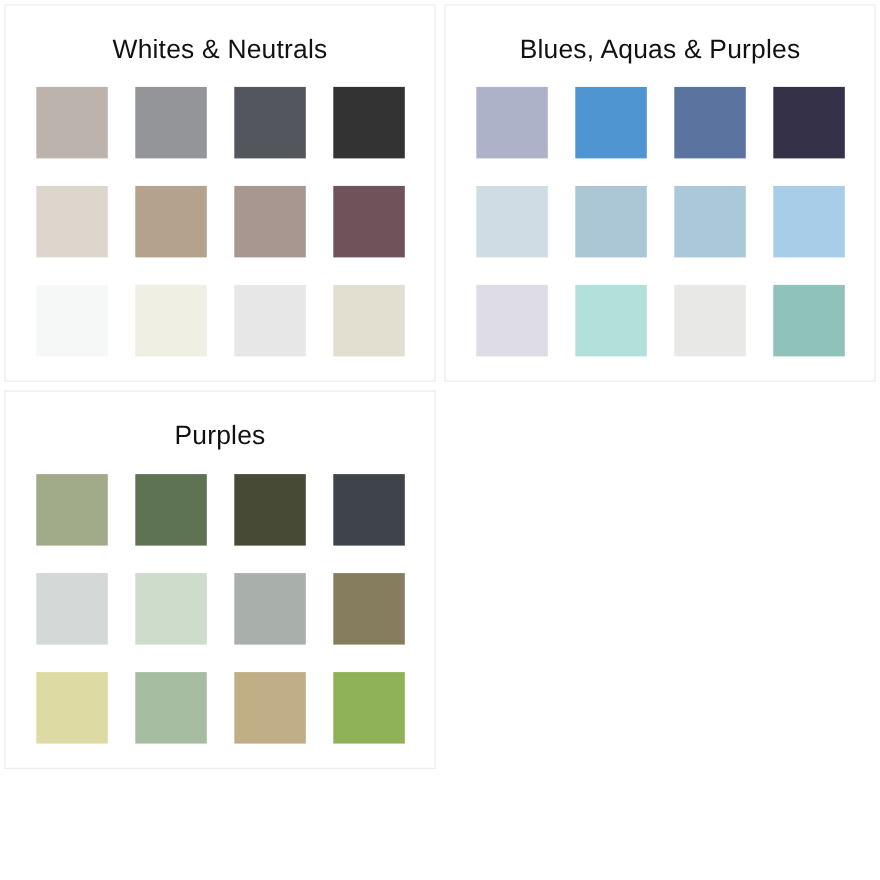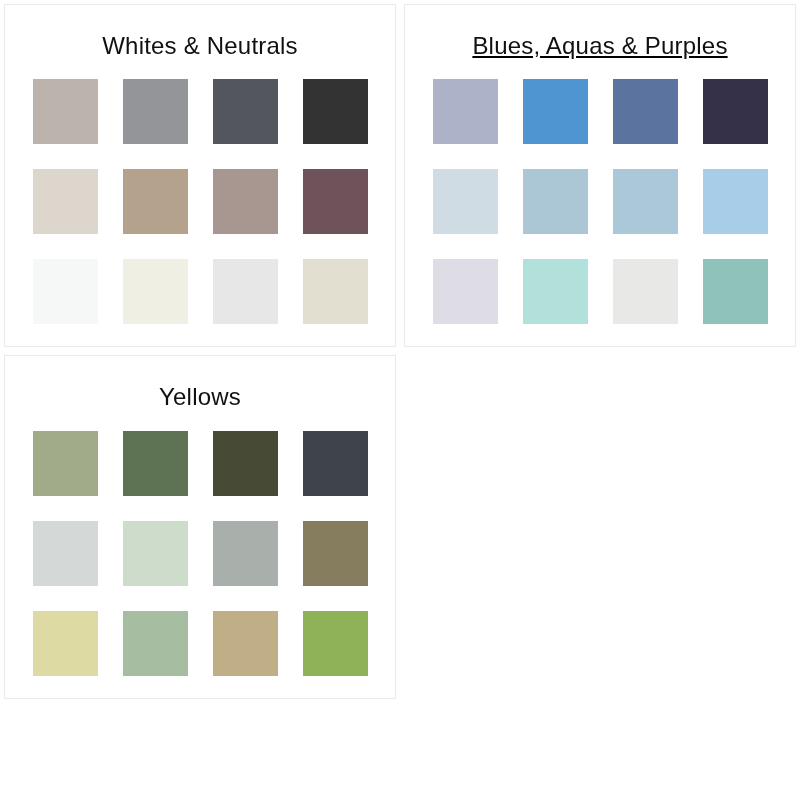--- a/index.html
+++ b/index.html
@@ -74,40 +74,40 @@
       <div class="swatch" title="#a89790" style="background-color: rgb(168, 151, 144);"></div>
       <div class="swatch" title="#6e545a" style="background-color: rgb(110, 84, 90);"></div>
       <div class="swatch" title="#f6f8f7" style="background-color: rgb(246, 248, 247);"></div>
       <div class="swatch" title="#f0efe3" style="background-color: rgb(240, 239, 227);"></div>
       <div class="swatch" title="#e8e7e7" style="background-color: rgb(232, 231, 231);"></div>
       <div class="swatch" title="#e2dfd1" style="background-color: rgb(226, 223, 209);"></div>
     </div>
   </section>
 
 
-  <section class="panel" style="border-color: rgb(233, 233, 233); text-decoration: underline;">
+  <section class="panel" style="border-color: rgb(233, 233, 233);">
     <h2 class="panel-title" style="color: rgb(17, 17, 17);">Blues, Aquas &amp; Purples</h2>
     <div class="swatch-grid">
       <div class="swatch" title="#aeb2c9" style="background-color: rgb(174, 178, 201);"></div>
       <div class="swatch" title="#4f95d1" style="background-color: rgb(79, 149, 209);"></div>
       <div class="swatch" title="#5a749f" style="background-color: rgb(90, 116, 159);"></div>
       <div class="swatch" title="#343148" style="background-color: rgb(52, 49, 72);"></div>
       <div class="swatch" title="#cfdce4" style="background-color: rgb(207, 220, 228);"></div>
       <div class="swatch" title="#abc6d5" style="background-color: rgb(171, 198, 213);"></div>
       <div class="swatch" title="#aac8d8" style="background-color: rgb(170, 200, 216);"></div>
       <div class="swatch" title="#a7cde9" style="background-color: rgb(167, 205, 233);"></div>
       <div class="swatch" title="#dedce5" style="background-color: rgb(222, 220, 229);"></div>
       <div class="swatch" title="#b2e0da" style="background-color: rgb(178, 224, 218);"></div>
       <div class="swatch" title="#e8e8e6" style="background-color: rgb(232, 232, 230);"></div>
       <div class="swatch" title="#8fc2b8" style="background-color: rgb(143, 194, 184);"></div>
     </div>
   </section>
 
   <section class="panel" style="border-color: rgb(233, 233, 233);">
-    <h2 class="panel-title" style="color: rgb(17, 17, 17);">Yellows</h2>
+    <h2 class="panel-title" style="color: rgb(17, 17, 17);">Purples</h2>
     <div class="swatch-grid">
       <div class="swatch" title="#a2ab89" style="background-color: rgb(162, 171, 137);"></div>
       <div class="swatch" title="#5d7354" style="background-color: rgb(93, 115, 84);"></div>
       <div class="swatch" title="#474a35" style="background-color: rgb(71, 74, 53);"></div>
       <div class="swatch" title="#3e444a" style="background-color: rgb(62, 68, 74);"></div>
       <div class="swatch" title="#d4d8d6" style="background-color: rgb(212, 216, 214);"></div>
       <div class="swatch" title="#cddccb" style="background-color: rgb(205, 220, 203);"></div>
       <div class="swatch" title="#a9afaa" style="background-color: rgb(169, 175, 170);"></div>
       <div class="swatch" title="#867d5e" style="background-color: rgb(134, 125, 94);"></div>
       <div class="swatch" title="#dedaa4" style="background-color: rgb(222, 218, 164);"></div>

